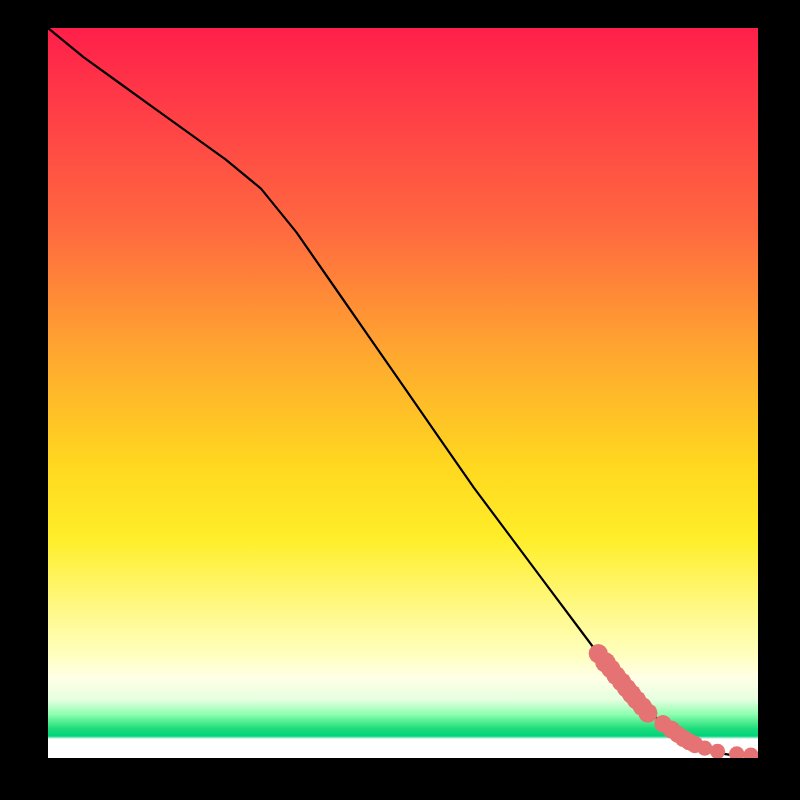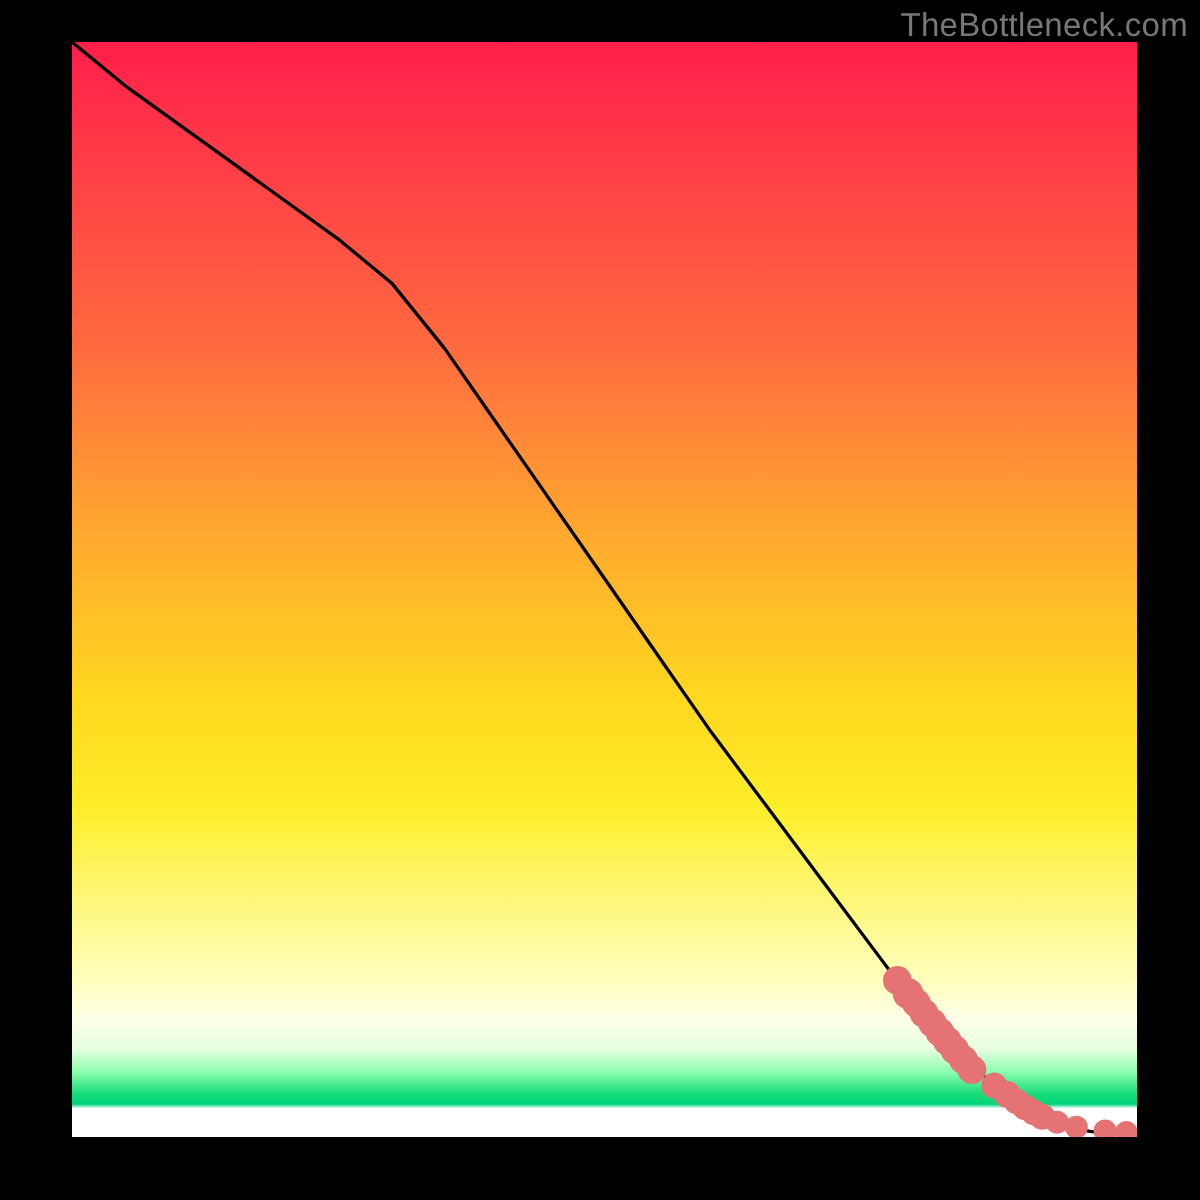--- a/index.html
+++ b/index.html
@@ -68,21 +68,20 @@
   }
   .marker {
     fill: #e57373;
     stroke: none;
   }
 </style>
 </head>
 <body>
 
 <div class="outer">
-  <div class="watermark">TheBottleneck.com</div>
   <div class="plot-area">
     <svg class="overlay" viewBox="0 0 710 730" preserveAspectRatio="none">
       <path id="curve-path" class="line-path" d="M0.00 0.00 L35.50 29.20 L71.00 54.75 L106.50 80.30 L142.00 105.85 L177.50 131.40 L213.00 160.60 L248.50 204.40 L284.00 255.50 L319.50 306.60 L355.00 357.70 L390.50 408.80 L426.00 459.90 L461.50 507.35 L497.00 554.80 L532.50 602.25 L568.00 649.70 L582.20 664.30 L603.50 686.20 L617.70 697.15 L631.90 708.10 L646.10 715.40 L660.30 721.24 L674.50 725.62 L688.70 727.81 L710.00 727.81"></path>
       <g id="marker-group">
           <circle cx="550.25" cy="625.61" r="9.59" class="marker"></circle>
           <circle cx="557.35" cy="634.37" r="10.23" class="marker"></circle>
           <circle cx="563.03" cy="640.94" r="9.59" class="marker"></circle>
           <circle cx="568.00" cy="647.51" r="9.59" class="marker"></circle>
           <circle cx="573.68" cy="654.08" r="9.59" class="marker"></circle>
           <circle cx="578.65" cy="660.28" r="9.59" class="marker"></circle>

